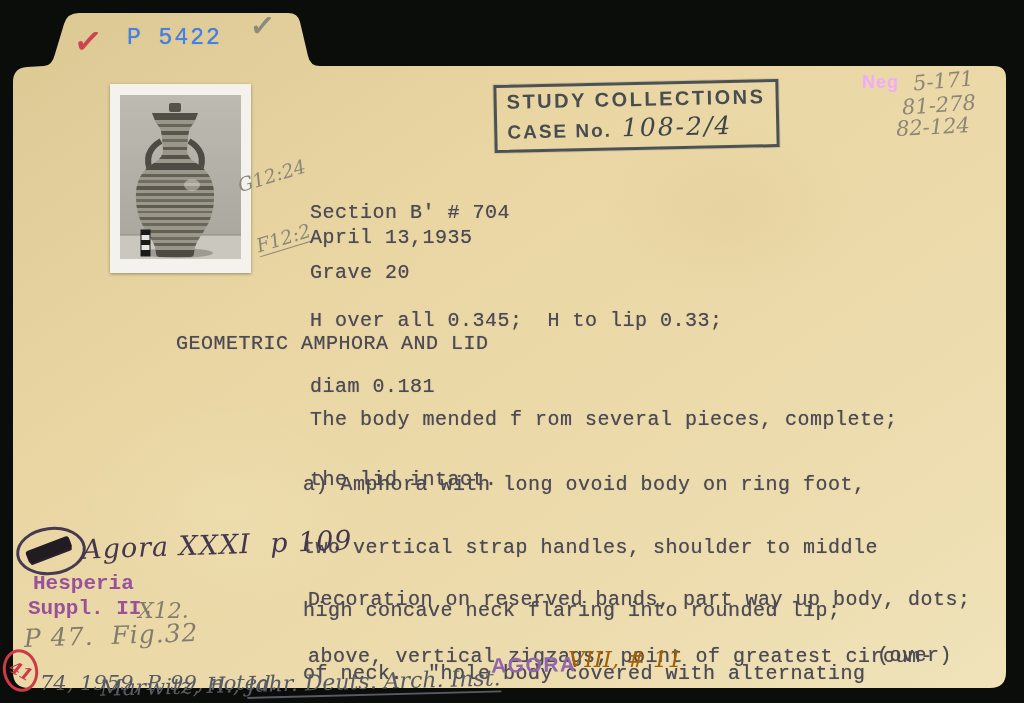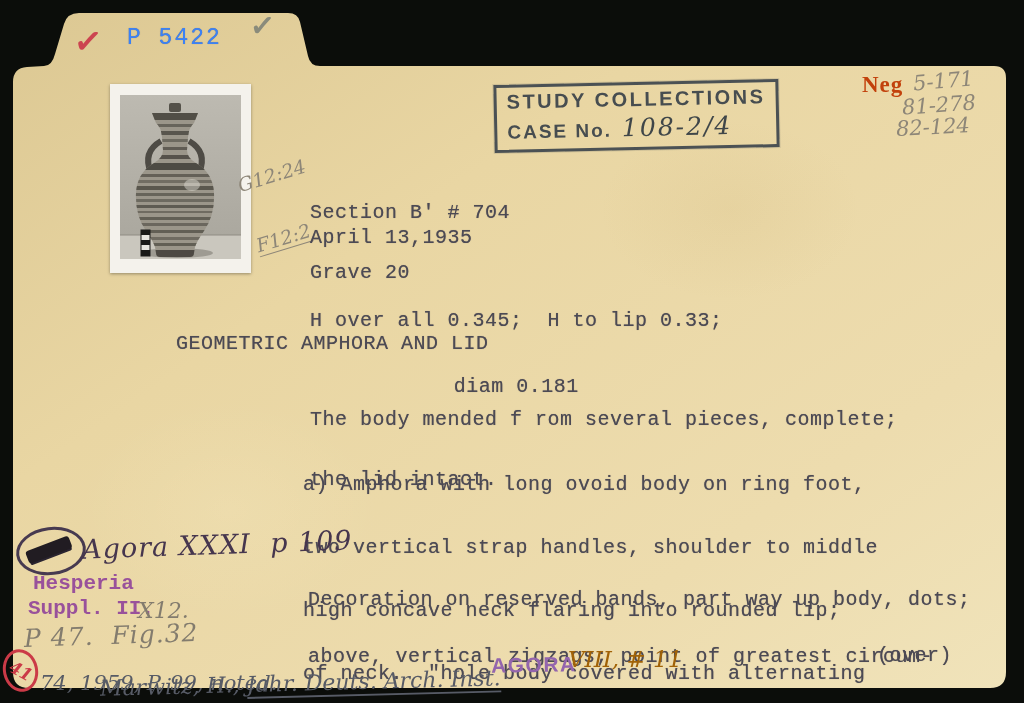--- a/index.html
+++ b/index.html
@@ -69,21 +69,21 @@
   <div class="check" style="left:250px;top:11px;color:#7b8076;font-size:30px;opacity:.85;transform:rotate(4deg);">✓</div>
 
   <div class="stamp-box">
     <div class="stamp-line1">STUDY COLLECTIONS</div>
     <div class="stamp-line2">
       <span>CASE No.</span>
       <span class="case-number">108-2/4</span>
     </div>
   </div>
 
-  <div class="abs" style="left:862px;top:72px;font-family:Liberation Serif, serif;font-weight:bold;font-size:23px;color:#c2410c;letter-spacing:1px;">Neg</div>
+  <div class="abs" style="left:862px;top:72px;font-family:Liberation Sans, sans-serif;font-weight:bold;font-size:18px;color:#f0abfc;letter-spacing:1px;">Neg</div>
   <div class="pencil" style="left:913px;top:69px;font-size:21px;transform:rotate(-5deg);">5-171</div>
   <div class="pencil" style="left:902px;top:93px;font-size:21px;transform:rotate(-4deg);">81-278</div>
   <div class="pencil" style="left:896px;top:115px;font-size:21px;transform:rotate(-3deg);">82-124</div>
 
   <div class="photo" title="Black-and-white photograph of a banded Geometric amphora with lid and scale bar">
     <div class="photo-inner">
       <svg width="121" height="164" viewBox="0 0 121 164">
         <defs>
           <linearGradient id="wall" x1="0" y1="0" x2="0" y2="1">
             <stop offset="0" stop-color="#bdbab1"></stop>
@@ -141,21 +141,21 @@
   <div class="pencil" style="left:246px;top:122px;font-size:19px;line-height:21px;transform:rotate(-17deg);">
     <div>G12:24</div>
     <div><span class="u" style="border-bottom-width:1.5px">F12:2</span></div>
   </div>
 
   <div class="t" style="left:310px;top:163px;line-height:20px;">
     <div>Section B' # 704</div>
     <div>Grave 20</div>
   </div>
   <div class="t" style="left:310px;top:226px;">April 13,1935</div>
-  <div class="t" style="left:310px;top:266px;line-height:22px;text-align:center;">
+  <div class="t" style="left:310px;top:266px;line-height:22px;">
     <div>H over all 0.345;  H to lip 0.33;</div>
     <div>diam 0.181</div>
   </div>
 
   <div class="t" style="left:176px;top:332px;">GEOMETRIC AMPHORA AND LID</div>
 
   <div class="t" style="left:310px;top:370px;line-height:20px;">
     <div>The body mended f rom several pieces, complete;</div>
     <div>the lid intact.</div>
   </div>

